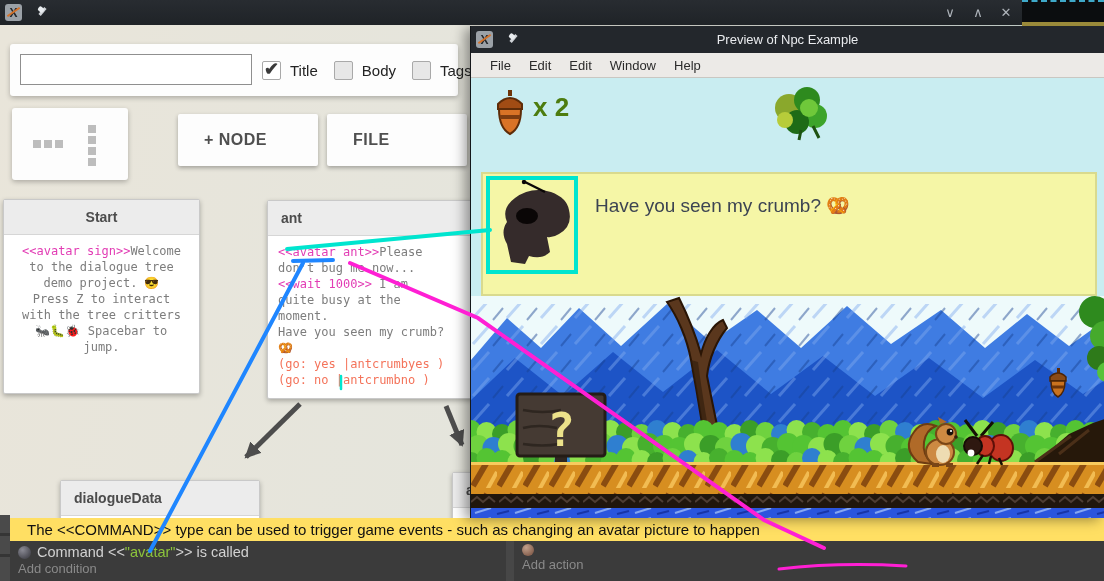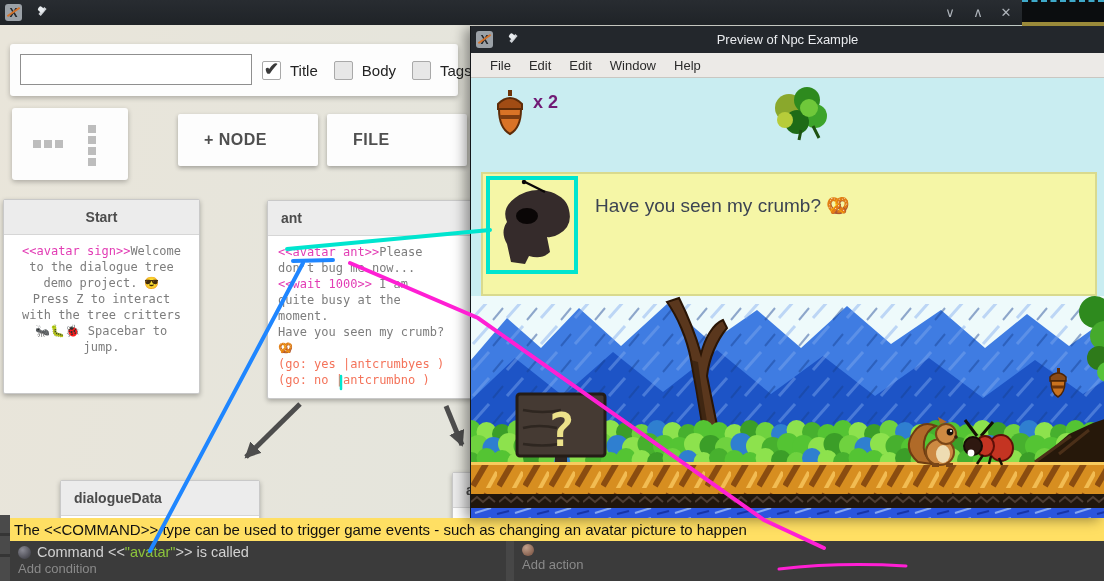--- a/index.html
+++ b/index.html
@@ -57,21 +57,21 @@
   .seg.go  { color:#f4735a; }
   .node-start { left:3px; top:174px; width:197px; height:195px;text-align:center; }
   .node-ant { left:267px; top:175px; width:211px; height:199px; }
   .node-antcrumbyes { left:60px; top:455px; width:200px; height:80px; }
   .node-partial { left:452px; top:447px; width:120px; height:70px; }
 
   
   .left-strip { position:absolute; left:0; top:515px; width:10px; height:66px; background:#4a4a4a; z-index:5; }
   .left-strip i { display:block; width:10px; height:3px; background:#353535; margin-top:18px; }
   .banner { position:absolute; left:10px; top:518px; width:1094px; height:23px; background:#ffdf63;
-    display:flex; align-items:center; padding-left:4px; font-size:15px; color:#111; z-index:5; }
+    display:flex; align-items:center; padding-left:17px; font-size:15px; color:#111; z-index:5; }
   .inspector { position:absolute; left:10px; top:541px; width:1094px; height:40px; background:#3b3b3b; z-index:5; }
   .insp-divider { position:absolute; left:496px; top:0; width:8px; height:40px; background:#474747; }
   .insp-section { position:absolute; top:0; height:40px; }
   .insp-left { left:0; width:496px; }
   .insp-right { left:504px; width:590px; }
   .insp-row { display:flex; align-items:center; gap:6px; padding:3px 0 0 8px; font-size:14.5px; }
   .insp-hint { padding:1px 0 0 8px; font-size:13px; color:#8a8a8a; }
   .seg.g { color:#d2d2d2; }
   .seg.green { color:#8cc43c; }
   .seg.purple { color:#b79ae8; font-style:italic; }
@@ -84,21 +84,21 @@
 
   
   .preview { position:absolute; left:470px; top:26px; width:634px; height:492px; z-index:6;
     box-shadow:-5px 2px 12px rgba(0,0,0,.4); border-left:1px solid #15181b; }
   .p-titlebar { height:27px; background:#23272c; display:flex; align-items:center; position:relative; }
   .p-title { position:absolute; left:0; right:0; text-align:center; color:#e9ebee; font-size:13px; }
   .p-menubar { height:25px; background:#eceae7; border-bottom:1px solid #c9c7c2;
     display:flex; align-items:center; gap:0; padding-left:10px; }
   .menu-item { font-size:13px; color:#2b2b2b; padding:0 9px; }
   .viewport { position:relative; width:100%; height:440px; background:#c9edf1; overflow:hidden; }
-  .hud-count { position:absolute; left:62px; top:14px; font-size:18px; font-weight:bold; color:#701a75; }
+  .hud-count { position:absolute; left:62px; top:14px; font-size:26px; font-weight:bold; color:#4d7c0f; }
   .dialog { position:absolute; left:10px; top:94px; width:616px; height:124px;
     background:#f5f6a6; border:2px solid #d9da8e; }
   .dialog-avatar { position:absolute; left:12px; top:6px; }
   .dialog-text { position:absolute; left:112px; top:20px; font-size:19px; color:#3c4452; }
   .scene { position:absolute; left:0; top:218px; }
 
   
   .overlay { position:absolute; left:0; top:0; z-index:10; pointer-events:none; }
 </style>
 </head>

